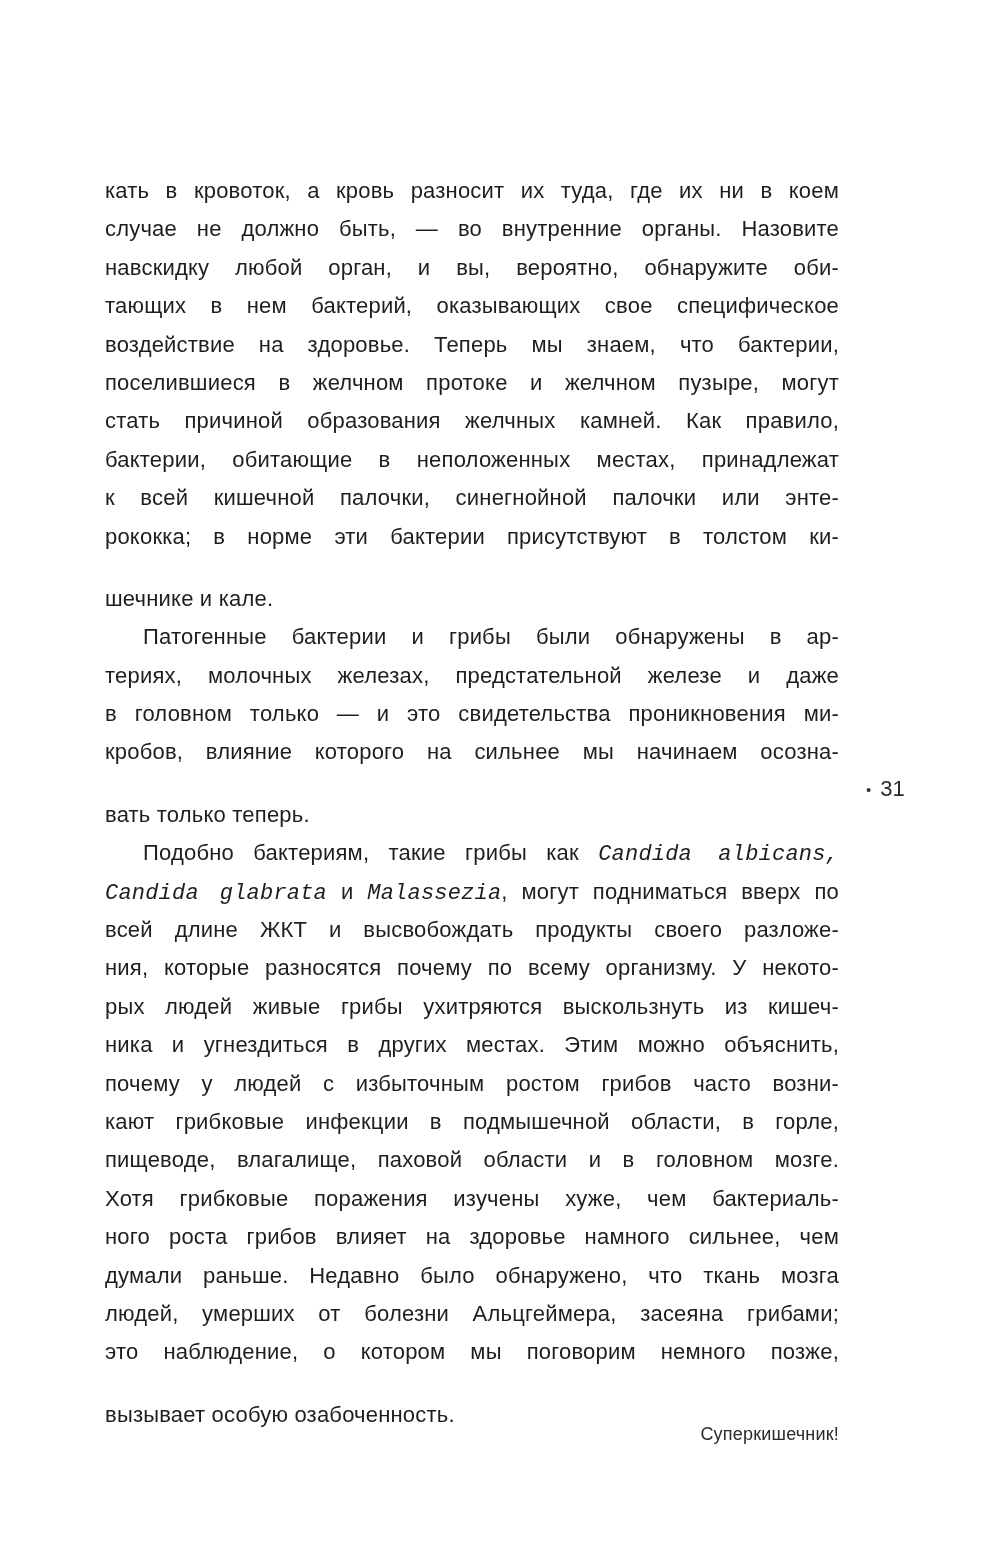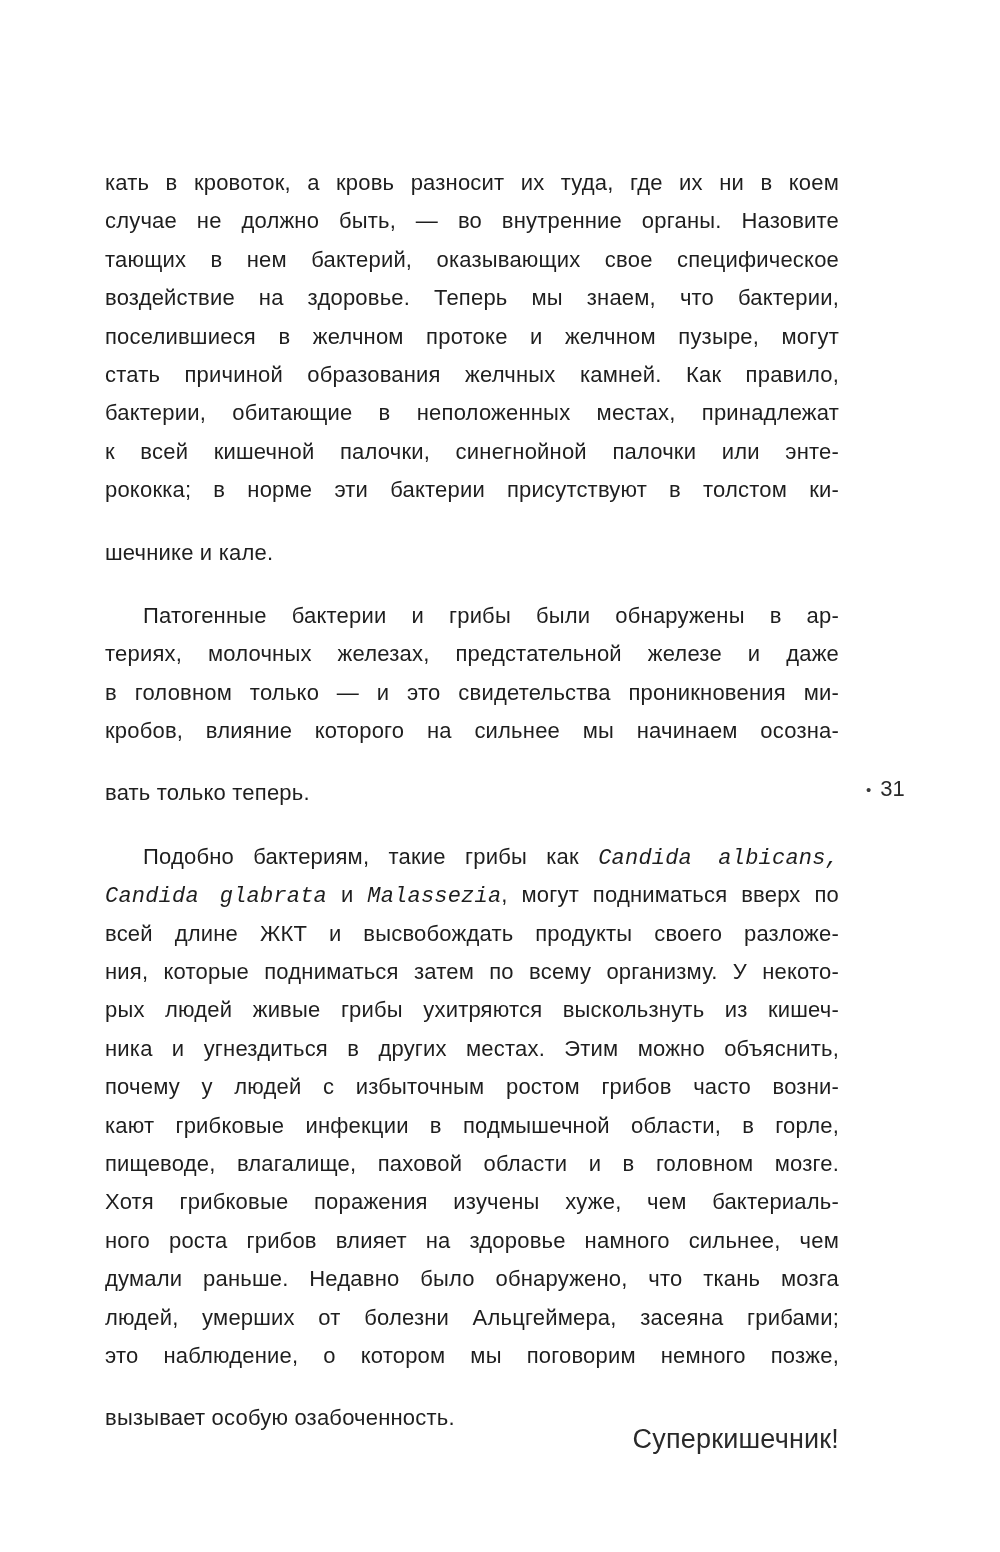--- a/index.html
+++ b/index.html
@@ -8,41 +8,40 @@
     height: 1552px;
     background: #ffffff;
     position: relative;
     overflow: hidden;
     font-family: "Liberation Sans", sans-serif;
     color: #1e1e1e;
   }
   .text-block {
     position: absolute;
     left: 105px;
-    top: 164px;
+    top: 172px;
     width: 734px;
   }
   .paragraph { margin: 0; padding: 0; }
   .line {
     font-size: 22px;
     line-height: 38.4px;
     height: 38.4px;
     text-align: justify;
     text-align-last: justify;
     overflow: hidden;
     letter-spacing: 0.2px;
   }
   .line.last {
     text-align: left;
     text-align-last: left;
     margin-top: 24px;
   }
   .paragraph.indent .line.first {
     padding-left: 38px;
-    margin-top: 25px;
   }
   .italic { font-style: italic; font-family: Liberation Mono, monospace; }
   .page-marker {
     position: absolute;
     left: 866px;
     top: 770px;
     height: 38.4px;
     display: flex;
     align-items: center;
     font-size: 22px;
@@ -52,53 +51,54 @@
     font-size: 15px;
     margin-right: 9px;
     color: #3a3a3a;
   }
   .footer {
     position: absolute;
     left: 105px;
     top: 1424px;
     width: 734px;
     text-align: right;
-    font-size: 27px;
+    font-size: 18px;
     color: #2a2a2a;
     letter-spacing: 0.2px;
   }
 </style>
 </head>
 <body>
 
 <div class="text-block">
     <div class="paragraph">
       <div class="line first"><span>кать в кровоток, а кровь разносит их туда, где их ни в коем</span></div>
       <div class="line"><span>случае не должно быть, — во внутренние органы. Назовите</span></div>
+      <div class="line"><span>навскидку любой орган, и вы, вероятно, обнаружите оби-</span></div>
       <div class="line"><span>тающих в нем бактерий, оказывающих свое специфическое</span></div>
       <div class="line"><span>воздействие на здоровье. Теперь мы знаем, что бактерии,</span></div>
       <div class="line"><span>поселившиеся в желчном протоке и желчном пузыре, могут</span></div>
       <div class="line"><span>стать причиной образования желчных камней. Как правило,</span></div>
       <div class="line"><span>бактерии, обитающие в неположенных местах, принадлежат</span></div>
       <div class="line"><span>к всей кишечной палочки, синегнойной палочки или энте-</span></div>
       <div class="line"><span>рококка; в норме эти бактерии присутствуют в толстом ки-</span></div>
       <div class="line last"><span>шечнике и кале.</span></div>
     </div>
     <div class="paragraph indent">
       <div class="line first"><span>Патогенные бактерии и грибы были обнаружены в ар-</span></div>
       <div class="line"><span>териях, молочных железах, предстательной железе и даже</span></div>
       <div class="line"><span>в головном только — и это свидетельства проникновения ми-</span></div>
       <div class="line"><span>кробов, влияние которого на сильнее мы начинаем осозна-</span></div>
       <div class="line last"><span>вать только теперь.</span></div>
     </div>
     <div class="paragraph indent">
       <div class="line first"><span>Подобно бактериям, такие грибы как </span><span class="italic">Candida albicans,</span></div>
       <div class="line"><span class="italic">Candida glabrata</span><span> и </span><span class="italic">Malassezia</span><span>, могут подниматься вверх по</span></div>
       <div class="line"><span>всей длине ЖКТ и высвобождать продукты своего разложе-</span></div>
-      <div class="line"><span>ния, которые подниматься затем по всему организму. У некото-</span></div>
+      <div class="line"><span>ния, которые разносятся почему по всему организму. У некото-</span></div>
       <div class="line"><span>рых людей живые грибы ухитряются выскользнуть из кишеч-</span></div>
       <div class="line"><span>ника и угнездиться в других местах. Этим можно объяснить,</span></div>
       <div class="line"><span>почему у людей с избыточным ростом грибов часто возни-</span></div>
       <div class="line"><span>кают грибковые инфекции в подмышечной области, в горле,</span></div>
       <div class="line"><span>пищеводе, влагалище, паховой области и в головном мозге.</span></div>
       <div class="line"><span>Хотя грибковые поражения изучены хуже, чем бактериаль-</span></div>
       <div class="line"><span>ного роста грибов влияет на здоровье намного сильнее, чем</span></div>
       <div class="line"><span>думали раньше. Недавно было обнаружено, что ткань мозга</span></div>
       <div class="line"><span>людей, умерших от болезни Альцгеймера, засеяна грибами;</span></div>
       <div class="line"><span>это наблюдение, о котором мы поговорим немного позже,</span></div>

